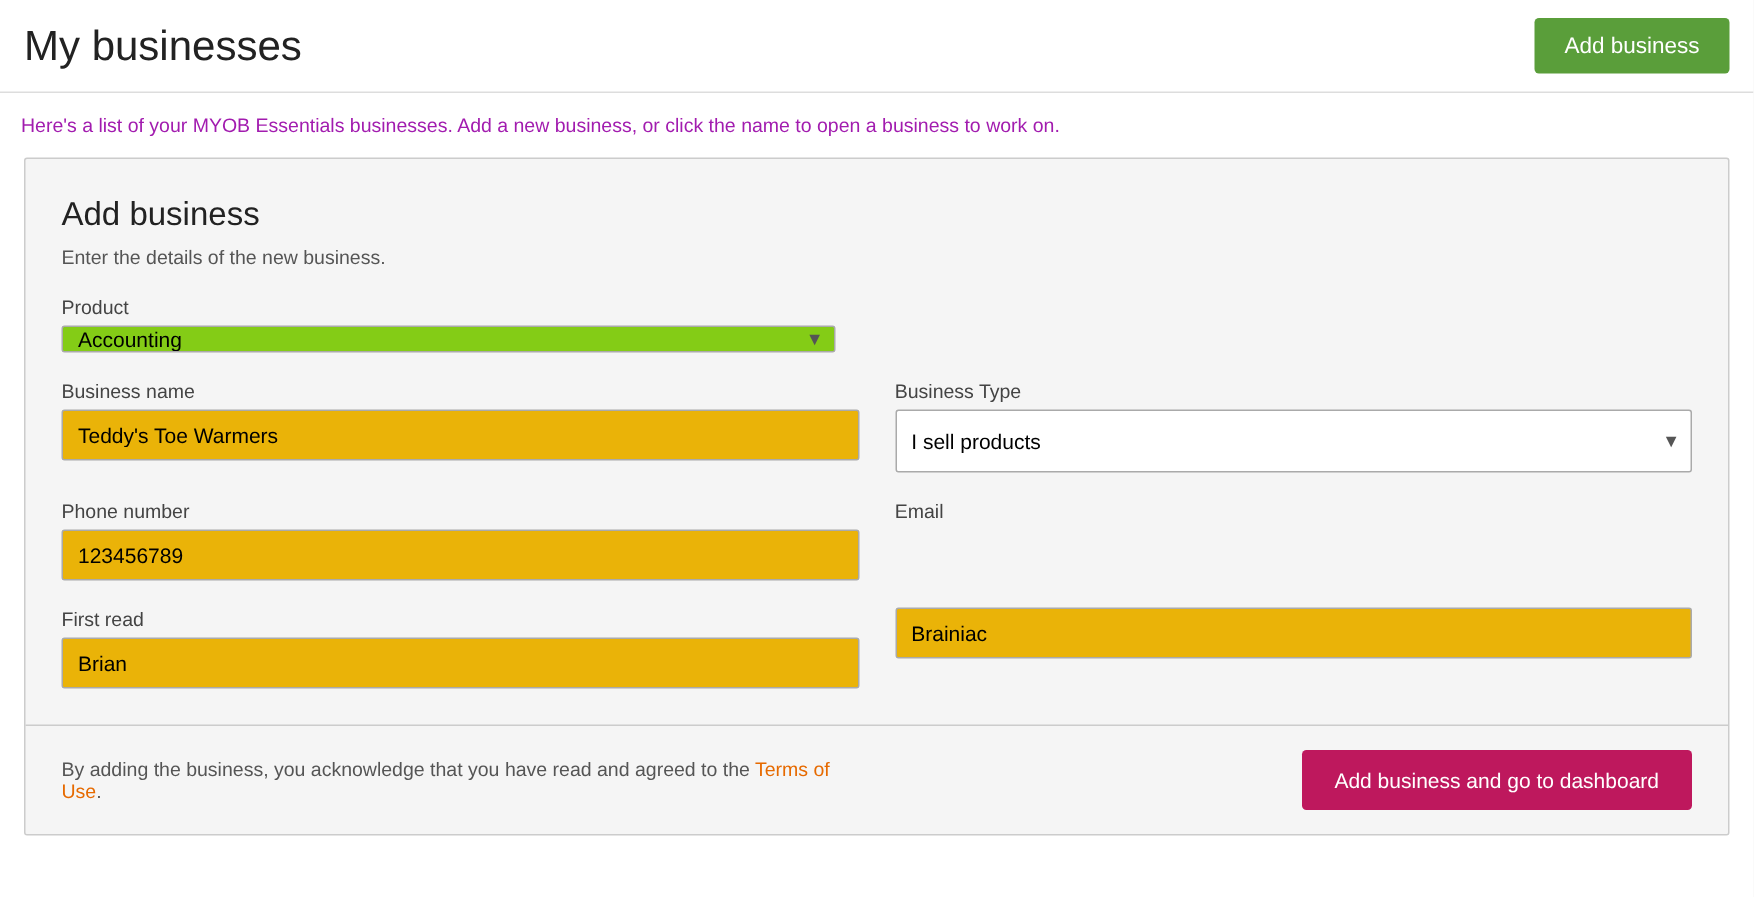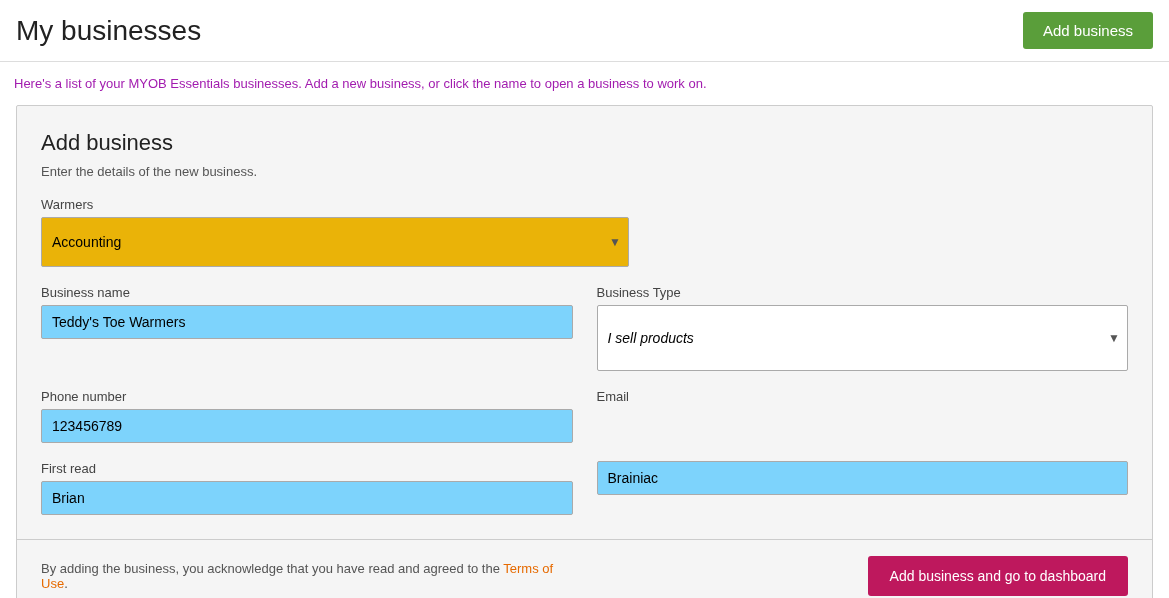--- a/index.html
+++ b/index.html
@@ -58,25 +58,25 @@
     .field-label {
       font-size: 13px;
       color: #444;
       margin-bottom: 5px;
       display: block;
     }
     .product-row {
       margin-bottom: 18px;
     }
     .product-select {
-      width: 588px;
-      padding: 16px 10px;
+      width: 516px;
+      padding: 0 10px;
       font-size: 14px;
       border: 1px solid #aaa;
-      background: #eab308;
+      background: #84cc16;
       appearance: none;
       -webkit-appearance: none;
       cursor: pointer;
       border-radius: 2px;
     }
     .select-wrapper {
       position: relative;
       display: inline-block;
     }
     .select-wrapper .chevron {
@@ -96,34 +96,33 @@
     .field-group {
       flex: 1;
       display: flex;
       flex-direction: column;
     }
     .text-input {
       padding: 8px 10px;
       font-size: 14px;
       border: 1px solid #aaa;
       border-radius: 2px;
-      background: #7dd3fc;
+      background: #eab308;
       width: 100%;
     }
     .business-type-select {
-      padding: 24px 10px;
+      padding: 12px 10px;
       font-size: 14px;
       border: 1px solid #aaa;
       border-radius: 2px;
       background: #fff;
       width: 100%;
       appearance: none;
       -webkit-appearance: none;
       cursor: pointer;
-      font-style: italic;
     }
     .divider {
       border: none;
       border-top: 1px solid #ccc;
       margin: 24px -24px 0 -24px;
     }
     .form-footer {
       display: flex;
       justify-content: space-between;
       align-items: center;
@@ -171,21 +170,21 @@
   <button class="add-business-header-btn">Add business</button>
 </div>
 
 <p class="subtitle">Here's a list of your MYOB Essentials businesses. Add a new business, or click the name to open a business to work on.</p>
 
 <div class="form-container">
   <h2 class="form-title">Add business</h2>
   <p class="form-subtitle">Enter the details of the new business.</p>
 
   <div class="product-row">
-    <label class="field-label">Warmers</label>
+    <label class="field-label">Product</label>
     <div class="select-wrapper">
       <select class="product-select">
         <option>Accounting</option>
         <option>Payroll</option>
         <option>Payroll + Accounting</option>
       </select>
       <span class="chevron">▼</span>
     </div>
   </div>
 

